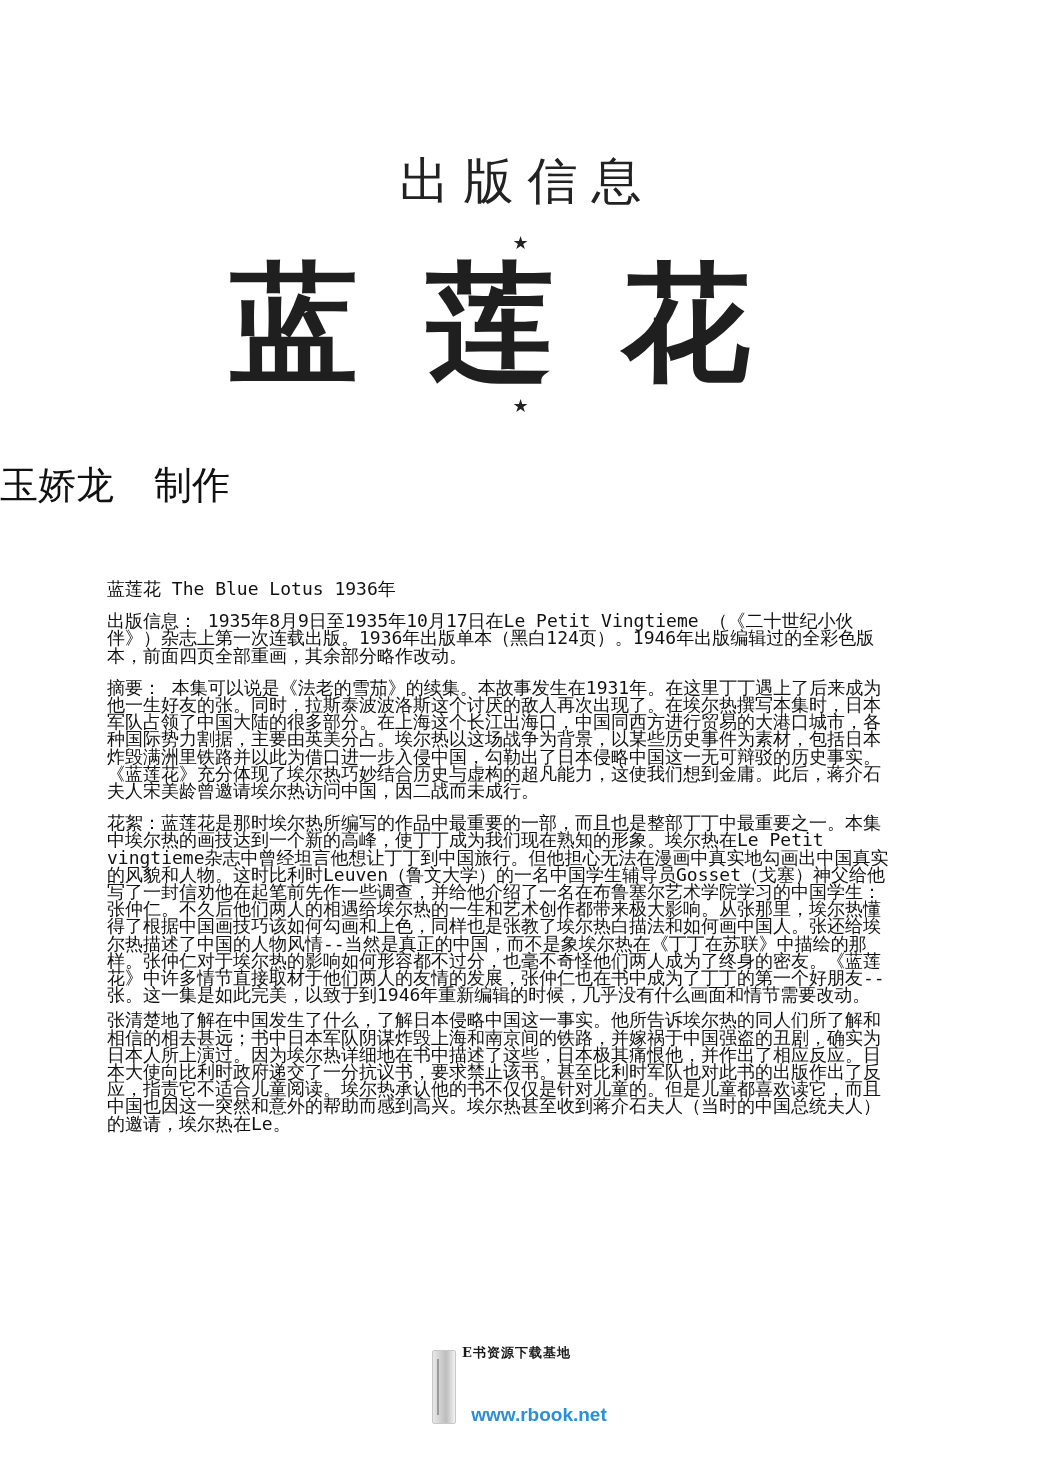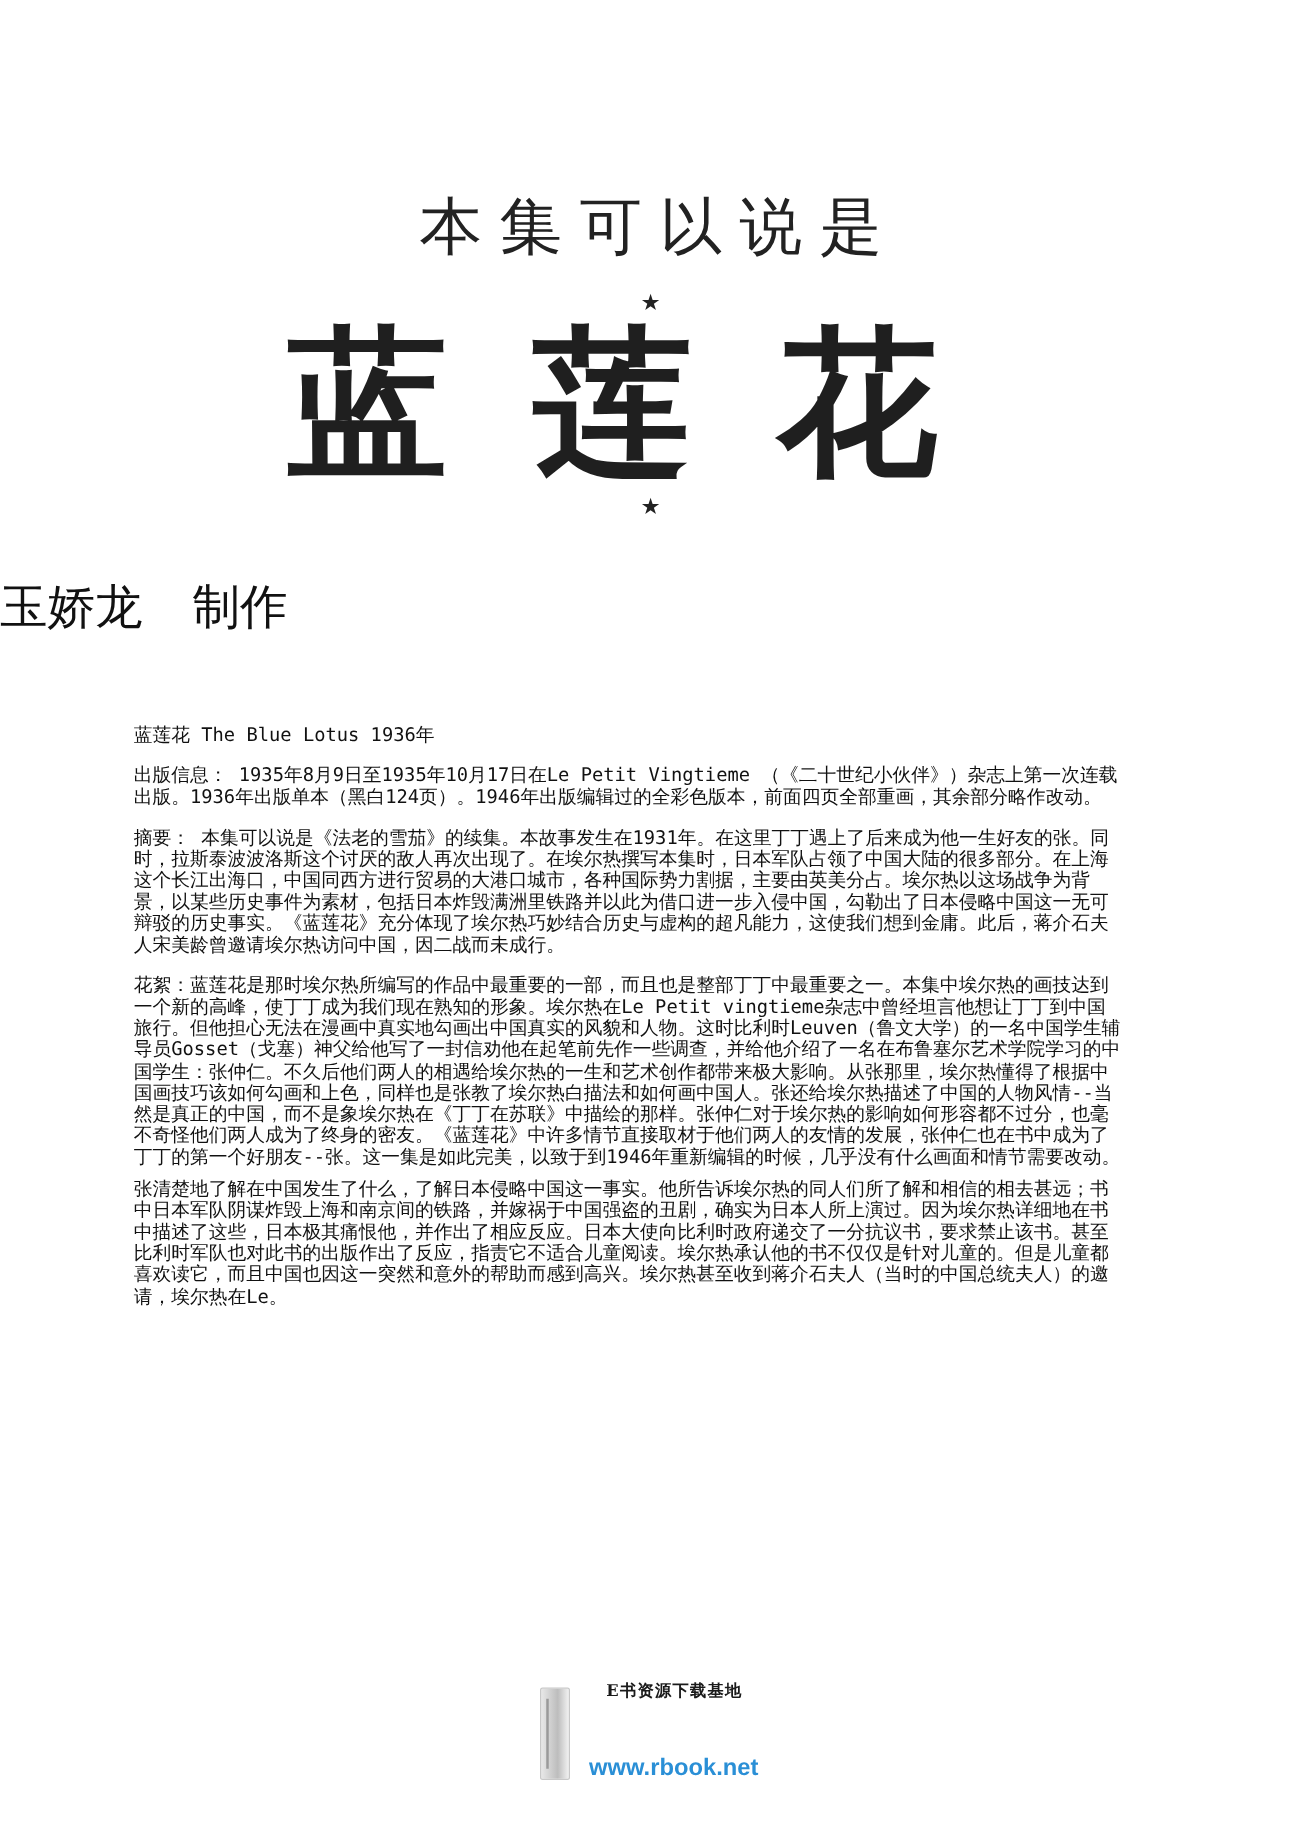--- a/index.html
+++ b/index.html
@@ -20,55 +20,55 @@
     font-family:"DejaVu Serif", serif; font-size:128px; font-weight:bold; color:#1f1f1f; line-height:1;
   }
   .main-title span { display:block; }
   .credit {
     position:absolute; left:0; width:1041px; top:460px; 
     font-family:"DejaVu Serif", serif; font-size:38px; color:#111; word-spacing:0;
   }
   .credit .gap { display:inline-block; width:40px; }
   .body-text {
     position:absolute; left:107px; top:580px; width:790px;
-    font-family:"DejaVu Sans Mono", monospace; font-size:15px; line-height:17.2px; color:#111;
+    font-family:"DejaVu Sans Mono", monospace; font-size:18px; line-height:17.2px; color:#111;
   }
   .body-text p { margin:0; }
   .body-text .sp { height:15px; }
   .body-text .sp-small { height:8px; }
   .logo {
     position:absolute; left:432px; top:1338px; width:185px; height:92px;
   }
   .logo .book {
     position:absolute; left:0; top:12px; width:22px; height:72px;
     background:linear-gradient(90deg,#e8e8e8,#bdbdbd 60%,#f2f2f2); border:1px solid #c8c8c8; border-radius:2px;
   }
   .logo .book::after {
     content:""; position:absolute; left:4px; top:8px; width:2px; height:56px; background:#9a9a9a;
   }
   .logo .tagline {
-    position:absolute; left:30px; top:6px; width:155px; text-align:center;
+    position:absolute; left:30px; top:6px; width:155px; 
     font-family:"DejaVu Serif", serif; font-weight:bold; font-size:13px; color:#1a1a1a; letter-spacing:1px;
   }
   .logo .brand {
     position:absolute; left:12px; top:26px; width:180px; text-align:center;
     font-family:"DejaVu Sans", sans-serif; font-size:32px; color:#8a2be2; letter-spacing:2px;
     text-shadow:2px 2px 3px #a0a0a0;
   }
   .logo .url {
     position:absolute; left:22px; top:66px; width:170px; text-align:center;
     font-family:"Liberation Sans", sans-serif; font-weight:bold; font-size:19px; color:#2a8fd6;
   }
 </style>
 </head>
 <body>
 
 <div>
 
-  <div class="series-title">本集可以说是</div>
+  <div class="series-title">出版信息</div>
   <div class="star top">★</div>
 
   <div class="main-title">
     <span>蓝</span>
     <span>莲</span>
     <span>花</span>
   </div>
 
   <div class="star bottom">★</div>
 

